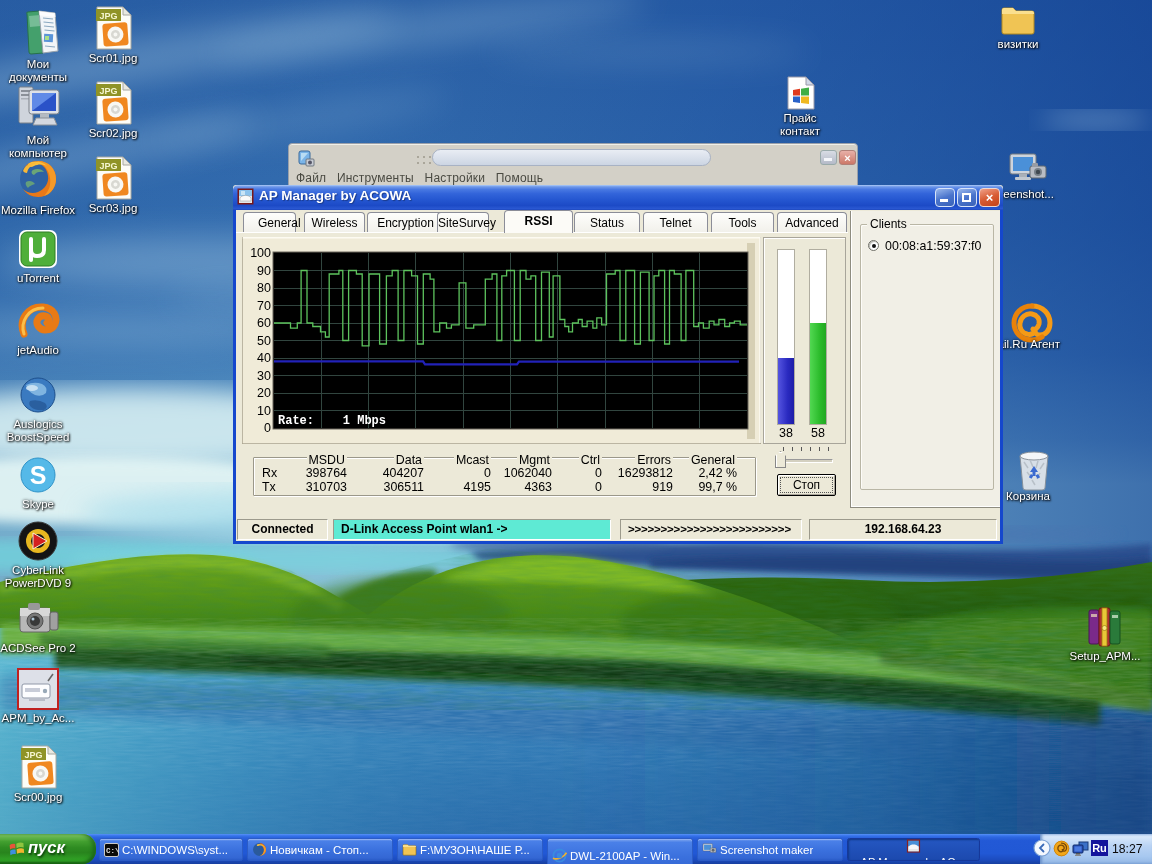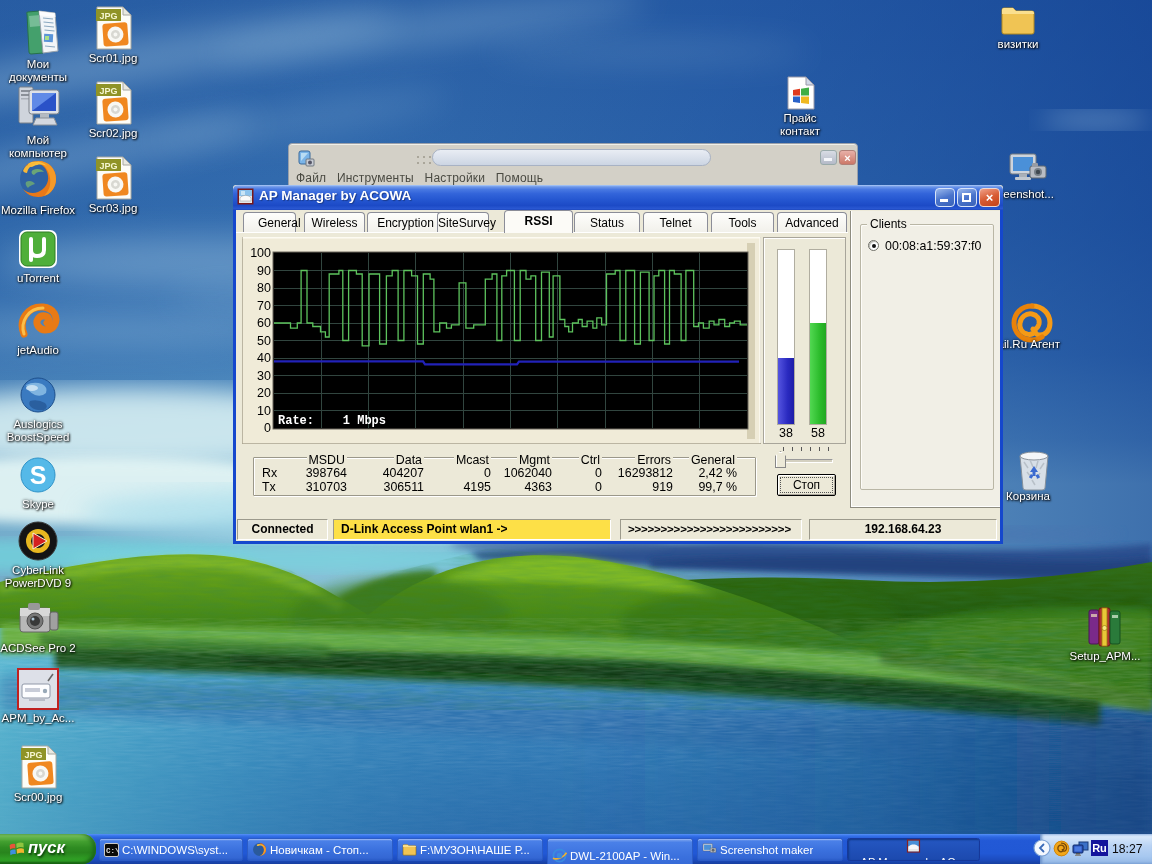--- a/index.html
+++ b/index.html
@@ -489,21 +489,21 @@
     <div class="abs" style="left:414px;top:281px;width:90px;text-align:right;font-size:12.4px;">2,42 %</div>
     <div class="abs" style="left:414px;top:295px;width:90px;text-align:right;font-size:12.4px;">99,7 %</div>
 <div class="abs" style="left:617px;top:26px;width:150px;height:296px;background:#f1efe6;border-left:1px solid #8e8c80;box-shadow:inset 1px 0 0 #fff, inset 0 -1px 0 #fff, 0 1px 0 #8e8c80;">
   <div class="abs" style="left:9px;top:13px;width:134px;height:266px;border:1px solid #b9b6a5;border-radius:2px;box-shadow:inset 1px 1px 0 #fdfcf8;"></div>
   <div class="abs" style="left:16px;top:6px;font-size:12px;background:#f1efe6;padding:0 3px;">Clients</div>
   <div class="abs" style="left:17px;top:29px;width:11px;height:11px;border-radius:50%;background:#fff;border:1px solid #707068;box-shadow:inset 1px 1px 1px #b8b8b0;"></div>
   <div class="abs" style="left:20.5px;top:32.5px;width:4px;height:4px;border-radius:50%;background:#111;"></div>
   <div class="abs" style="left:34px;top:28px;font-size:12.4px;">00:08:a1:59:37:f0</div>
 </div>
     <div class="abs" style="left:4px;top:334px;width:91px;height:21px;background:#ece9d8;border:1px solid;border-color:#9c9a8c #fff #fff #9c9a8c;font-size:12px;font-weight:bold;line-height:19px;text-align:center;white-space:nowrap;overflow:hidden;">Connected</div>
-    <div class="abs" style="left:100px;top:334px;width:278px;height:21px;background:#fde047;border:1px solid;border-color:#9c9a8c #fff #fff #9c9a8c;font-size:12px;font-weight:bold;line-height:19px;text-align:left;padding-left:7px;white-space:nowrap;overflow:hidden;">D-Link Access Point wlan1 -&gt;</div>
+    <div class="abs" style="left:100px;top:334px;width:278px;height:21px;background:#5eead4;border:1px solid;border-color:#9c9a8c #fff #fff #9c9a8c;font-size:12px;font-weight:bold;line-height:19px;text-align:left;padding-left:7px;white-space:nowrap;overflow:hidden;">D-Link Access Point wlan1 -&gt;</div>
     <div class="abs" style="left:387px;top:334px;width:182px;height:21px;background:#ece9d8;border:1px solid;border-color:#9c9a8c #fff #fff #9c9a8c;font-size:11.5px;font-weight:bold;letter-spacing:-0.2px;line-height:19px;text-align:left;padding-left:7px;white-space:nowrap;overflow:hidden;">&gt;&gt;&gt;&gt;&gt;&gt;&gt;&gt;&gt;&gt;&gt;&gt;&gt;&gt;&gt;&gt;&gt;&gt;&gt;&gt;&gt;&gt;&gt;&gt;&gt;</div>
     <div class="abs" style="left:576px;top:334px;width:188px;height:21px;background:#ece9d8;border:1px solid;border-color:#9c9a8c #fff #fff #9c9a8c;font-size:12px;font-weight:bold;line-height:19px;text-align:center;white-space:nowrap;overflow:hidden;">192.168.64.23</div>
 </div>
 
 <div class="abs" style="left:0;top:834px;width:1152px;height:30px;background:linear-gradient(180deg,#5a93f4 0%,#3f7cf0 4%,#2e68e2 10%,#2259d6 22%,#2158d5 65%,#1c4cc0 85%,#173f9f 100%);">
 <div class="abs" style="left:99px;top:4px;width:144px;height:23px;border-radius:2.5px;background:linear-gradient(180deg,#84a9ee 0%,#4a80e8 10%,#3a70dd 55%,#3467d4 90%,#2a5cc8 100%);border:1px solid #2c5cc5;box-shadow:inset 0 1px 0 #8fb0f2;display:flex;align-items:center;padding:0 4px;gap:3px;">
       <svg width="15" height="14" viewBox="0 0 15 14" style="flex:none">
         <rect x="0.5" y="0.5" width="14" height="13" rx="1.5" fill="#0a0a0a" stroke="#c8c8c8"></rect>
         <text x="2" y="10" font-size="7.5" font-weight="bold" fill="#e8e8e8" font-family="Liberation Mono">C:\</text>
       </svg>

